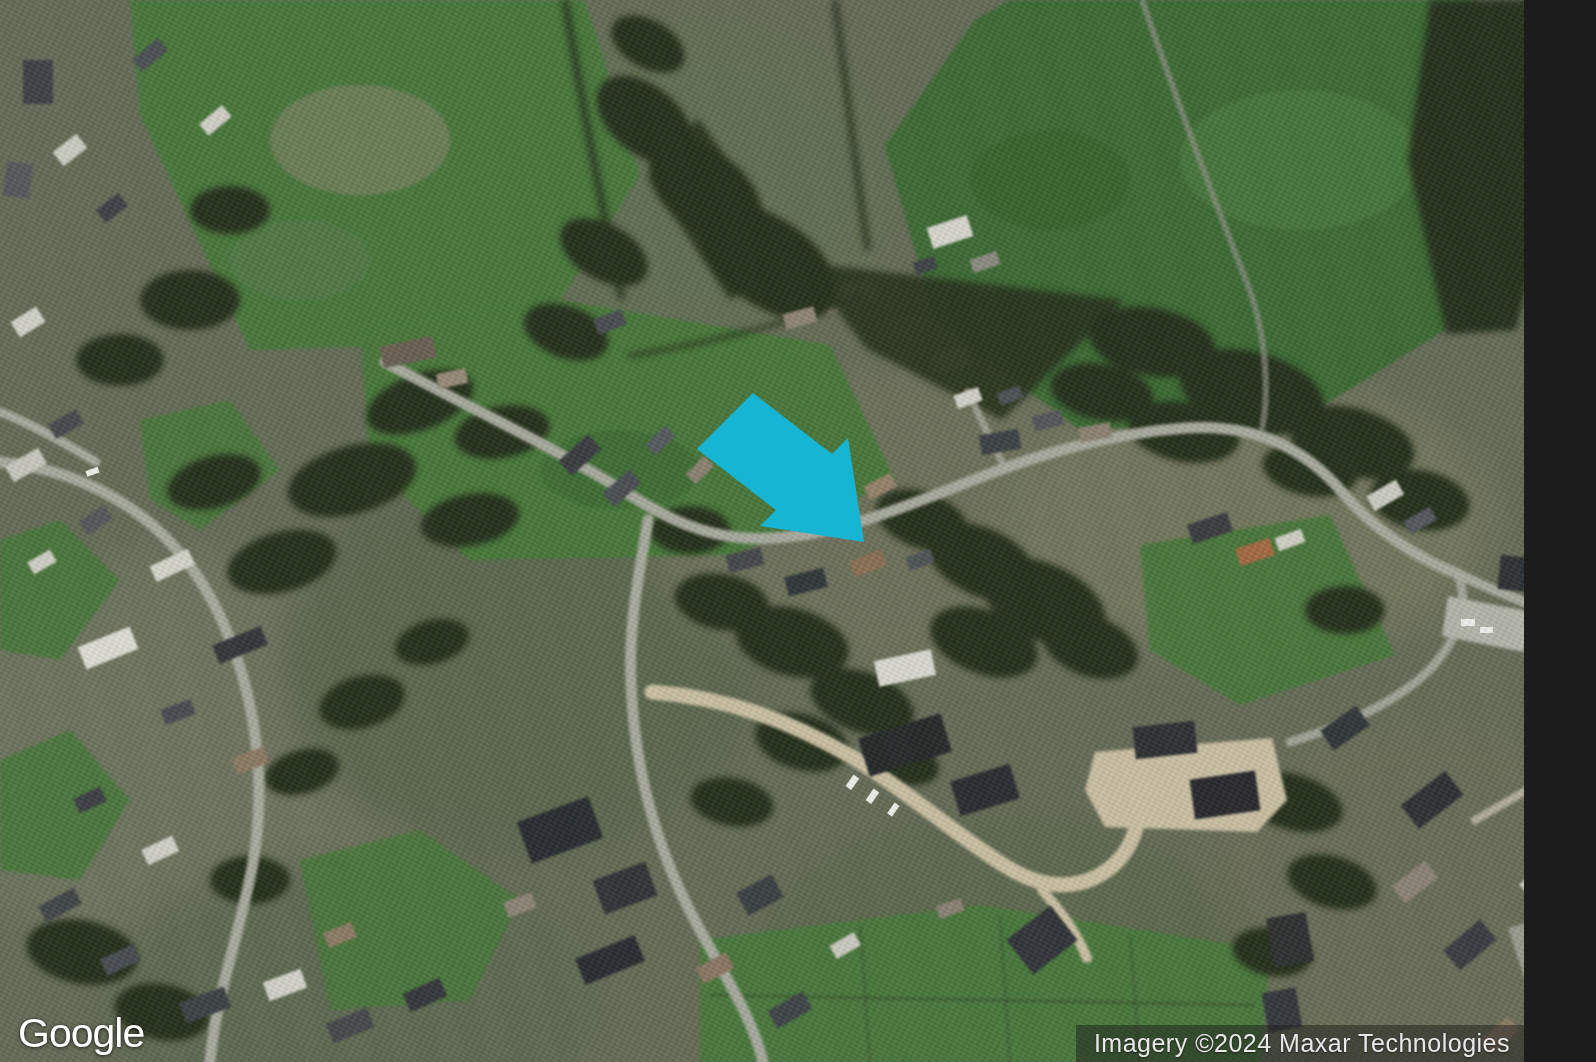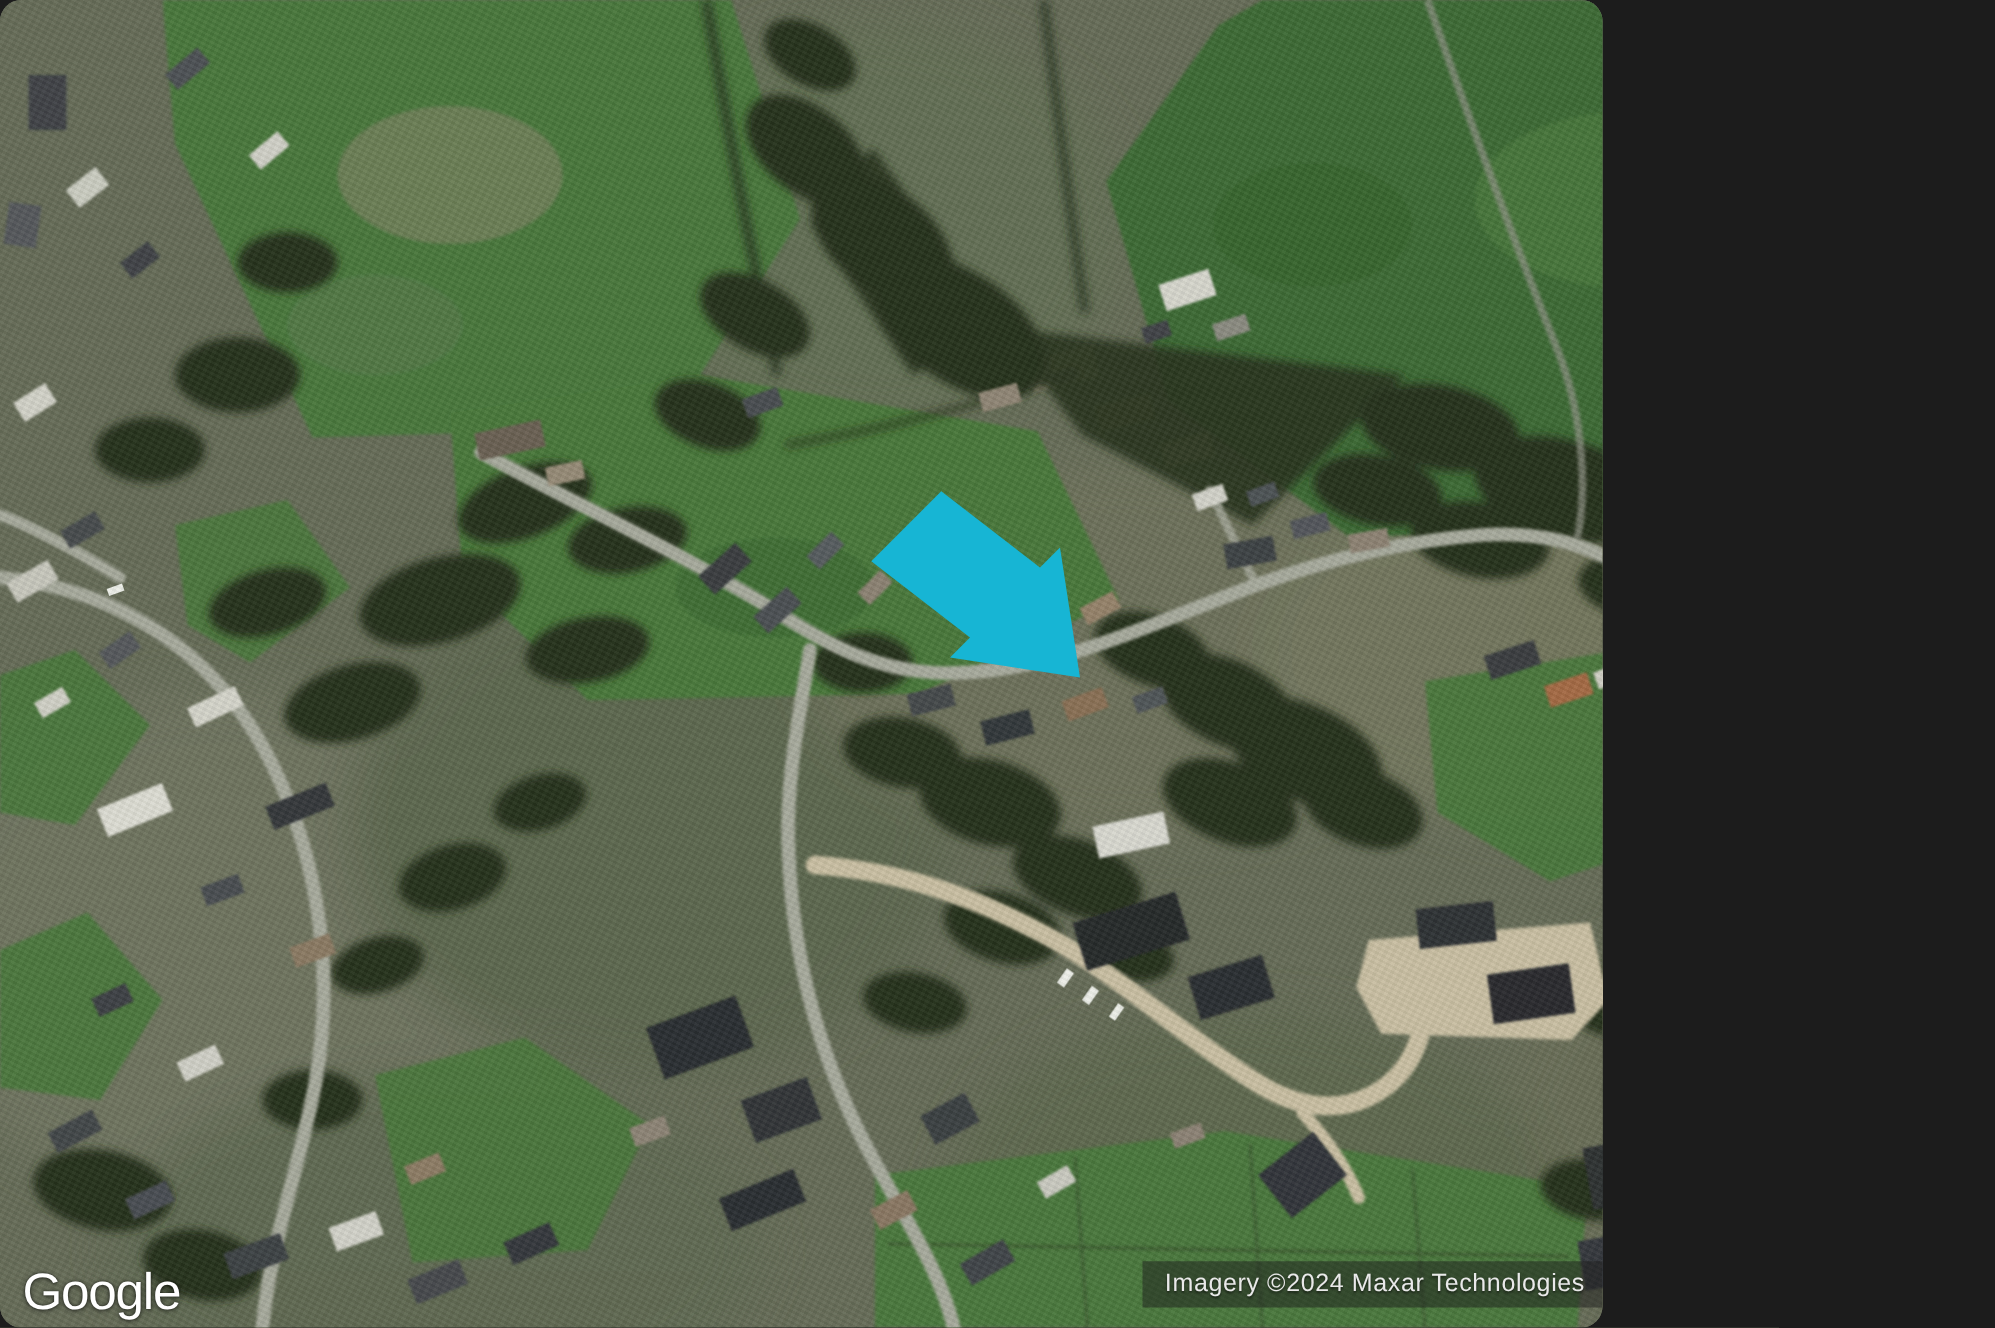--- a/index.html
+++ b/index.html
@@ -1,30 +1,30 @@
 <!DOCTYPE html>
 <html style="--base_olive: #666c58; --field_green: #3d6b34; --field_green_light: #48783b; --tree_dark: #26331f; --road_gray: #a7aa9d; --road_tan: #c9bfa3; --attribution_bg: rgba(30,30,30,0.5); --attribution_text: #e9e9e9; --logo_white: #ffffff;"><head>
 <meta charset="utf-8">
 <style>
   html,body{margin:0;padding:0;background:#1c1c1c;}
-  .viewport{position:relative;width:1282px;height:1062px;overflow:hidden;
-    background:var(--base_olive,#666c58);font-family:"Liberation Sans",sans-serif;border-radius:17px;}
+  .viewport{position:relative;width:1524px;height:1062px;overflow:hidden;
+    background:var(--base_olive,#666c58);font-family:"Liberation Sans",sans-serif;}
   svg.layer{position:absolute;left:0;top:0;width:1596px;height:1062px;display:block;}
   .terrain{z-index:1;}
   .grain{position:absolute;inset:0;z-index:2;pointer-events:none;
     background-image:
       repeating-linear-gradient(27deg, rgba(255,255,255,.03) 0 2px, rgba(8,14,6,.035) 2px 4px),
       repeating-linear-gradient(117deg, rgba(0,0,0,.028) 0 3px, rgba(228,234,218,.022) 3px 6px);}
   .annotation{z-index:3;}
   .google-logo{position:absolute;z-index:4;left:18px;bottom:8px;line-height:1;
     font-size:41px;font-weight:500;letter-spacing:-1px;color:var(--logo_white,#ffffff);
     text-shadow:0 1px 4px rgba(0,0,0,.6),0 0 2px rgba(0,0,0,.45);cursor:pointer;}
-  .attribution{position:absolute;z-index:4;right:0;bottom:16px;
+  .attribution{position:absolute;z-index:4;right:0;bottom:0;
     background:var(--attribution_bg,rgba(30,30,30,.5));color:var(--attribution_text,#e9e9e9);
-    font-size:20px;line-height:37px;height:37px;padding:0 14px 0 18px;letter-spacing:.5px;
+    font-size:25px;line-height:37px;height:37px;padding:0 14px 0 18px;letter-spacing:.5px;
     text-shadow:0 1px 2px rgba(0,0,0,.55);white-space:nowrap;margin-left:46px;}
   .base{fill:var(--base_olive,#666c58);}
   .fg{fill:var(--field_green,#3d6b34);}
   .fgl{fill:var(--field_green_light,#48783b);}
   .trees *{fill:var(--tree_dark,#26331f);}
   .trees path.hedge{fill:none;stroke:var(--tree_dark,#26331f);}
   .road{stroke:var(--road_gray,#a7aa9d);fill:none;stroke-linecap:round;}
   .tan{stroke:var(--road_tan,#c9bfa3);fill:none;stroke-linecap:round;}
   .tanfill{fill:var(--road_tan,#c9bfa3);}
 </style>

